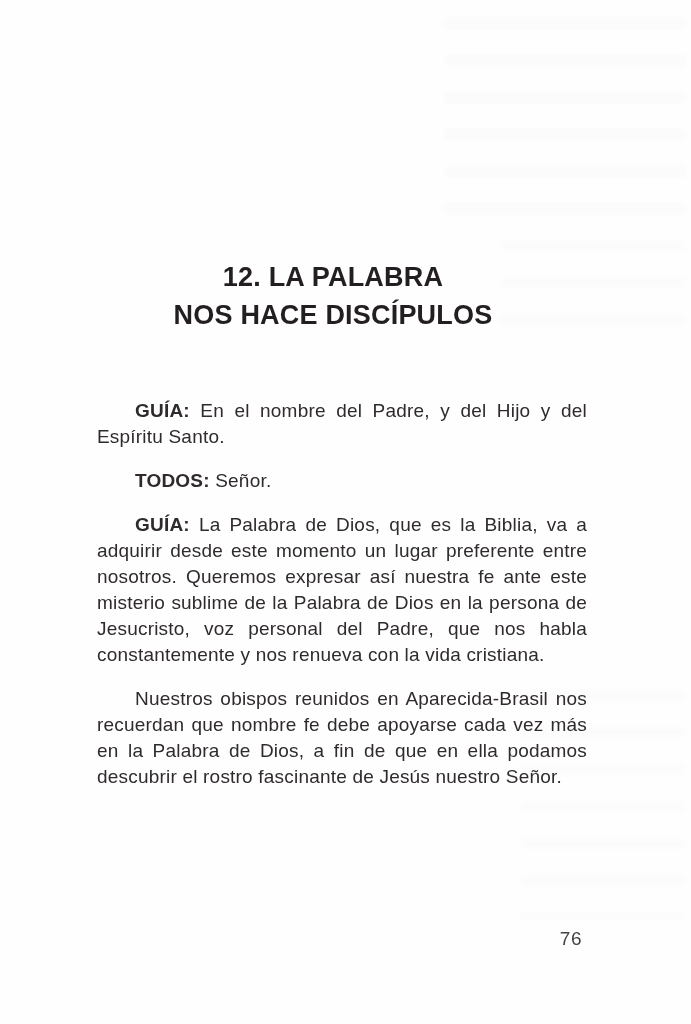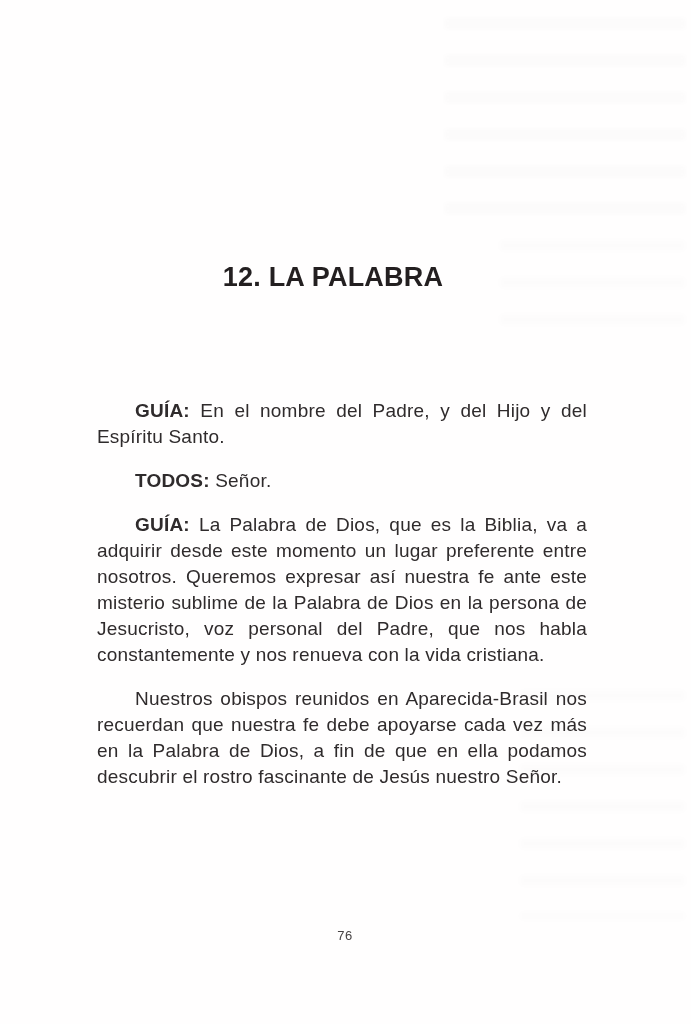--- a/index.html
+++ b/index.html
@@ -56,44 +56,45 @@
   }
   .body-text p {
     margin: 0 8px 18px 0;
     text-indent: 38px;
   }
   .para-label {
     font-weight: bold;
   }
   .page-number {
     position: absolute;
-    left: 96px;
+    left: 84px;
     top: 928px;
     width: 498px;
-    text-align: center;
-    font-size: 13px;
+    text-align: right;
+    font-size: 19px;
     color: #474344;
     letter-spacing: 0.5px;
   }
 </style>
 </head>
 <body>
 
 <div class="page">
 
   <div class="ghost ghost-top-right"></div>
   <div class="ghost ghost-mid-right"></div>
   <div class="ghost ghost-bottom-right"></div>
 
   <h1 class="title">
     <div>12. LA PALABRA</div>
+    <div>NOS HACE DISCÍPULOS</div>
   </h1>
 
   <div class="body-text">
     <p><span class="para-label">GUÍA:</span><span> En el nombre del Padre, y del Hijo y del Espíritu Santo.</span></p>
     <p><span class="para-label">TODOS:</span><span> Señor.</span></p>
     <p><span class="para-label">GUÍA:</span><span> La Palabra de Dios, que es la Biblia, va a adquirir desde este momento un lugar preferente entre nosotros. Queremos expresar así nuestra fe ante este misterio sublime de la Palabra de Dios en la persona de Jesucristo, voz personal del Padre, que nos habla constantemente y nos renueva con la vida cristiana.</span></p>
-    <p><span class="para-label"></span><span>Nuestros obispos reunidos en Aparecida-Brasil nos recuerdan que nuestra fe debe apoyarse cada vez más en la Palabra de Dios, a fin de que en ella podamos descubrir el rostro fascinante de Jesús nuestro Señor.</span></p>
+    <p><span class="para-label"></span><span>Nuestros obispos reunidos en Aparecida-Brasil nos recuerdan que nombre fe debe apoyarse cada vez más en la Palabra de Dios, a fin de que en ella podamos descubrir el rostro fascinante de Jesús nuestro Señor.</span></p>
   </div>
 
   <div class="page-number">76</div>
 
 </div>
 
 </body></html>

